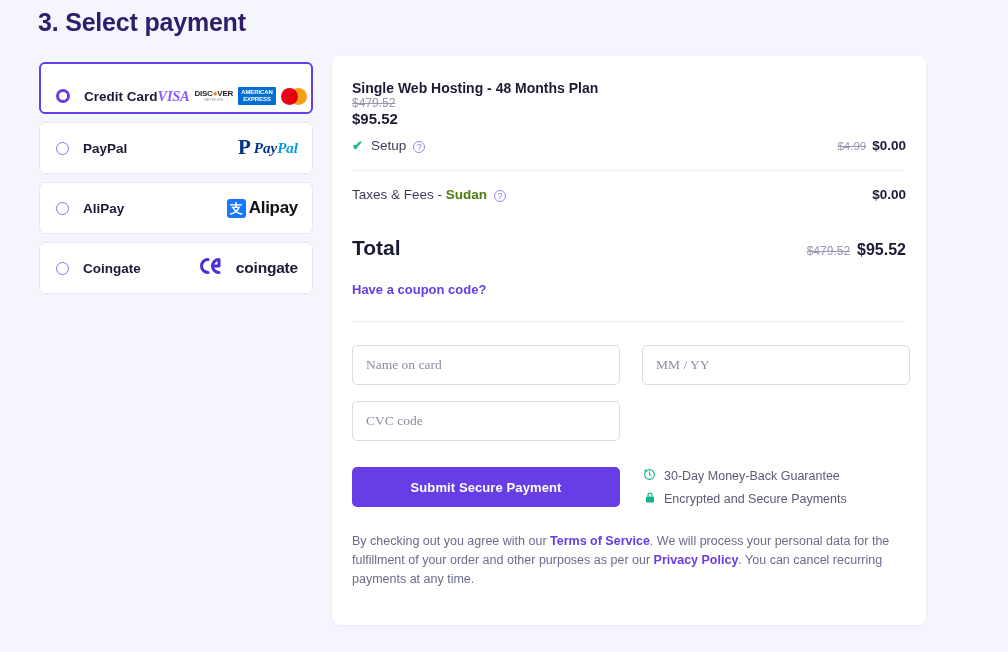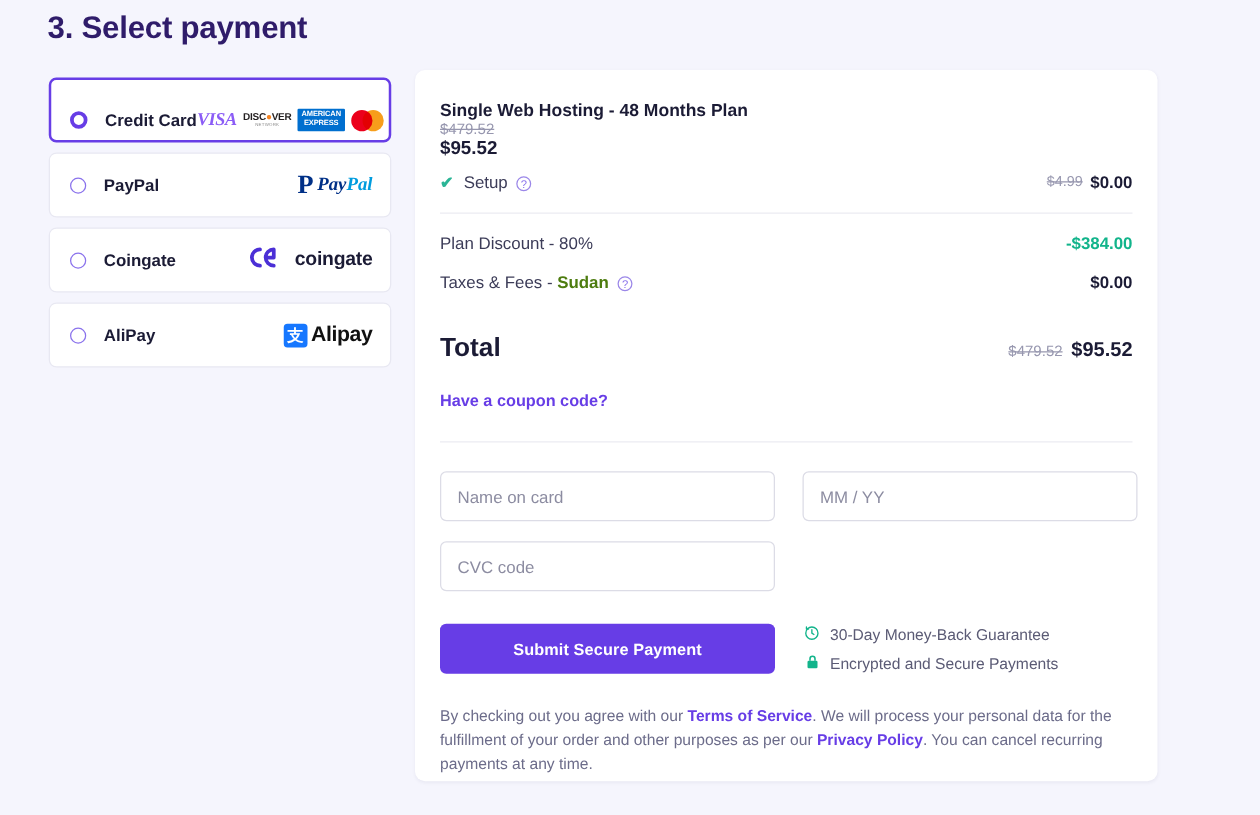--- a/index.html
+++ b/index.html
@@ -171,21 +171,21 @@
     margin-top: 23px;
   }
   .field {
     height: 40px;
     border: 1px solid #dcdce6;
     border-radius: 5px;
     background: #fff;
     font-size: 13.5px;
     color: #1b1b35;
     padding: 0 13px;
-    font-family: Liberation Sans, sans-serif;
+    font-family: Liberation Serif, serif;
     outline: none;
     width: 100%;
   }
   .field::placeholder { color: #8c8ca1; }
 
   .pay-area { display: flex; margin-top: 26px; }
   .submit-btn {
     width: 268px; height: 40px;
     background: #673de6;
     color: #ffffff;
@@ -243,48 +243,48 @@
       <span class="method-logos">
         <span class="paypal-logo">
           <span class="pp-mark">P</span>
           <span class="pp-text">
             <span class="a">Pay</span><span class="b">Pal</span>
           </span>
         </span>
       </span>
     </div>
 
+
+    <div class="method">
+      <span class="radio"></span>
+      <span class="method-label">AliPay</span>
+      <span class="method-logos">
+        <span class="alipay">
+          <span class="ali-mark">支</span>
+          <span class="ali-text">Alipay</span>
+        </span>
+      </span>
+    </div>
 
     <div class="method">
       <span class="radio"></span>
       <span class="method-label">Coingate</span>
       <span class="method-logos">
         <span class="coingate">
           <span>
             <svg width="30" height="18" viewBox="0 0 60 36" aria-hidden="true">
               <path d="M20 5 A13 13 0 1 0 20 31" stroke="#4b2fd6" stroke-width="6" fill="none" stroke-linecap="round"></path>
               <path d="M42 31 A13 13 0 1 1 42 5 L42 18 L31 18" stroke="#4b2fd6" stroke-width="6" fill="none" stroke-linecap="round" stroke-linejoin="round"></path>
             </svg>
           </span>
           <span class="cg-text">coingate</span>
         </span>
       </span>
     </div>
 
-    <div class="method">
-      <span class="radio"></span>
-      <span class="method-label">AliPay</span>
-      <span class="method-logos">
-        <span class="alipay">
-          <span class="ali-mark">支</span>
-          <span class="ali-text">Alipay</span>
-        </span>
-      </span>
-    </div>
-
   </div>
 
   <div class="panel">
 
     <div class="row">
       <span class="plan-name grow">Single Web Hosting - 48 Months Plan</span>
       <span class="price-old">$479.52</span>
       <span class="price-new">$95.52</span>
     </div>
 
@@ -292,24 +292,20 @@
       <span class="check">✔</span>
       <span class="setup-label">Setup</span>
       <span class="help">?</span>
       <span style="margin-left:auto"></span>
       <span class="setup-old">$4.99</span>
       <span class="setup-new">$0.00</span>
     </div>
 
     <div class="divider"></div>
 
-    <div class="line-row">
-      <span class="line-label">Plan Discount - 80%</span>
-      <span class="line-val discount">-$384.00</span>
-    </div>
 
     <div class="line-row">
       <span class="line-label"><span>Taxes &amp; Fees - </span><a>Sudan</a></span>
       <span class="help">?</span>
       <span class="line-val">$0.00</span>
     </div>
 
     <div class="total-row">
       <span class="total-label">Total</span>
       <span class="total-vals">

